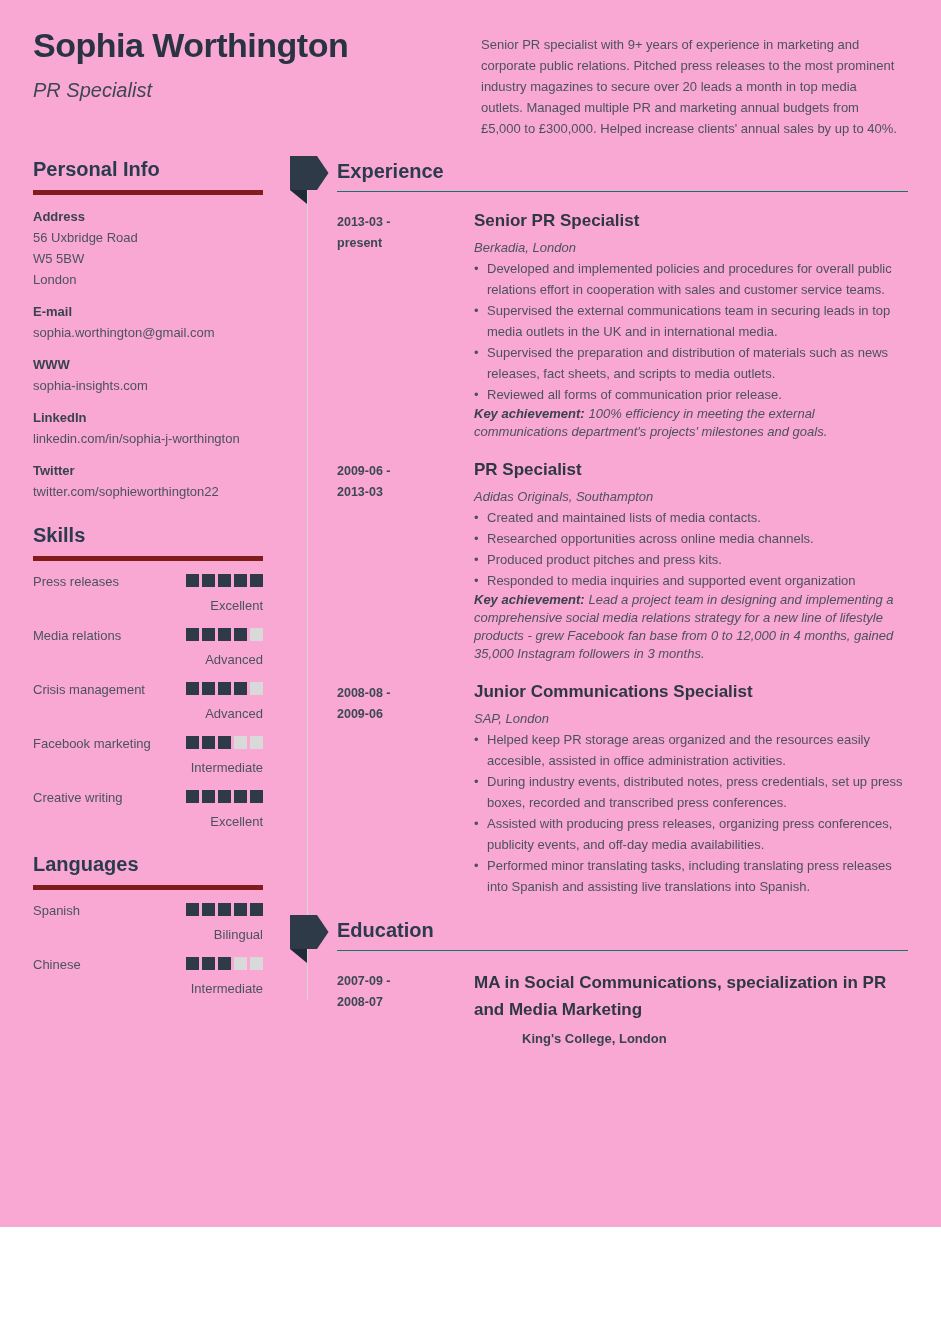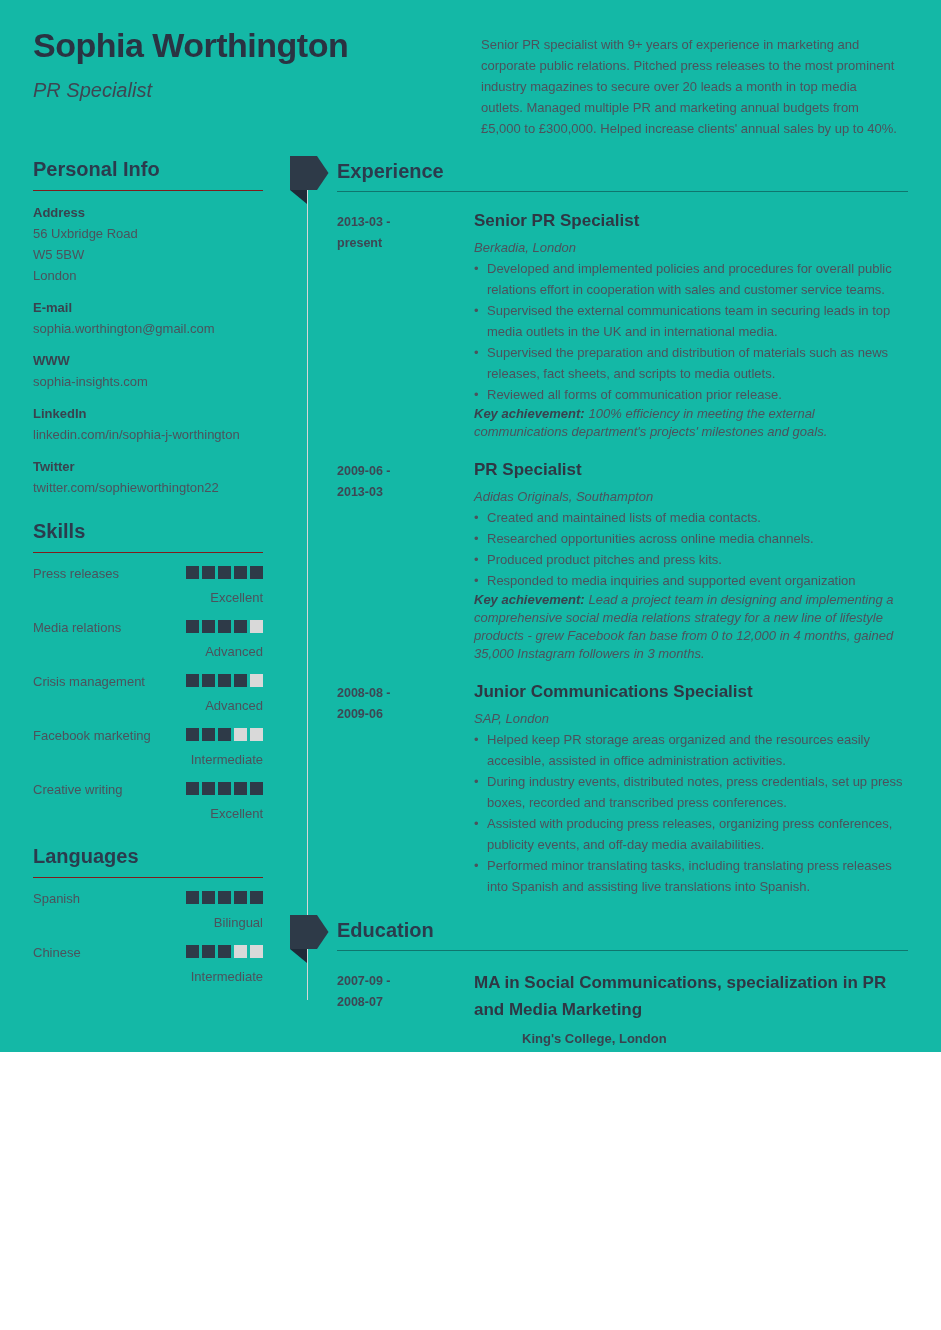--- a/index.html
+++ b/index.html
@@ -1,19 +1,19 @@
 <!DOCTYPE html>
 <html><head>
 <meta charset="utf-8">
 <style>
   * { margin:0; padding:0; box-sizing:border-box; }
   html,body { background:#ffffff; }
   body { font-family:"Liberation Sans", sans-serif; }
   .page {
-    position:relative; width:941px; height:1052px; background:#14b8a6;
+    position:relative; width:941px; height:1227px; background:#f9a8d4;
     overflow:hidden;
   }
 
   
   .name {
     position:absolute; left:33px; top:26px;
     font-size:34px; font-weight:700; color:#2a3342; letter-spacing:-0.5px;
   }
   .job-title {
     position:absolute; left:33px; top:79px;
@@ -21,21 +21,21 @@
   }
   .summary {
     position:absolute; left:481px; top:34px; width:420px;
     font-size:13px; line-height:21px; color:#4c525c;
   }
 
   
   .left-col { position:absolute; left:33px; top:158px; width:230px; }
   .section-heading {
     font-size:20px; font-weight:700; color:#2b3b4d;
-    padding-bottom:9px; border-bottom:1px solid #7f1d1d;
+    padding-bottom:9px; border-bottom:5px solid #7f1d1d;
   }
   .left-section { margin-top:0; }
   .left-section + .left-section { margin-top:22px; }
   .pi-item { margin-top:11px; }
   .pi-label { font-size:13px; font-weight:700; color:#39424e; line-height:21px; }
   .pi-line  { font-size:13px; color:#4c525c; line-height:21px; }
 
   .skill { margin-top:12px; }
   .skill-top { display:flex; justify-content:space-between; align-items:flex-start; }
   .skill-name { font-size:13px; color:#4c525c; line-height:18px; }

